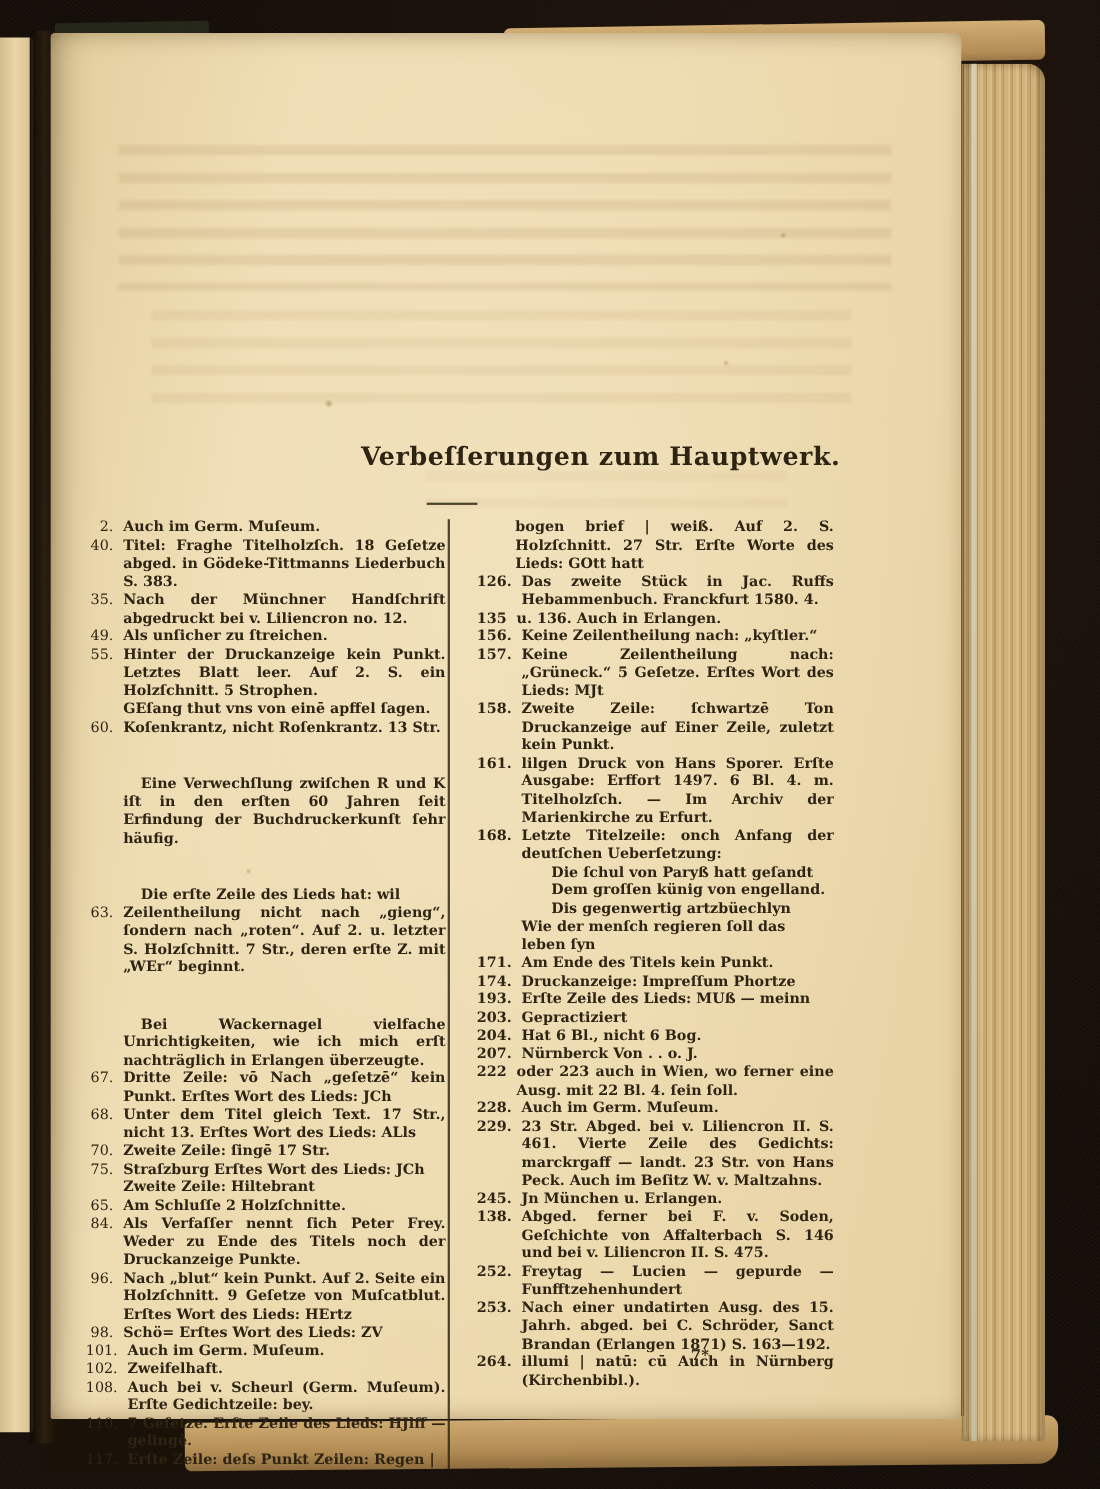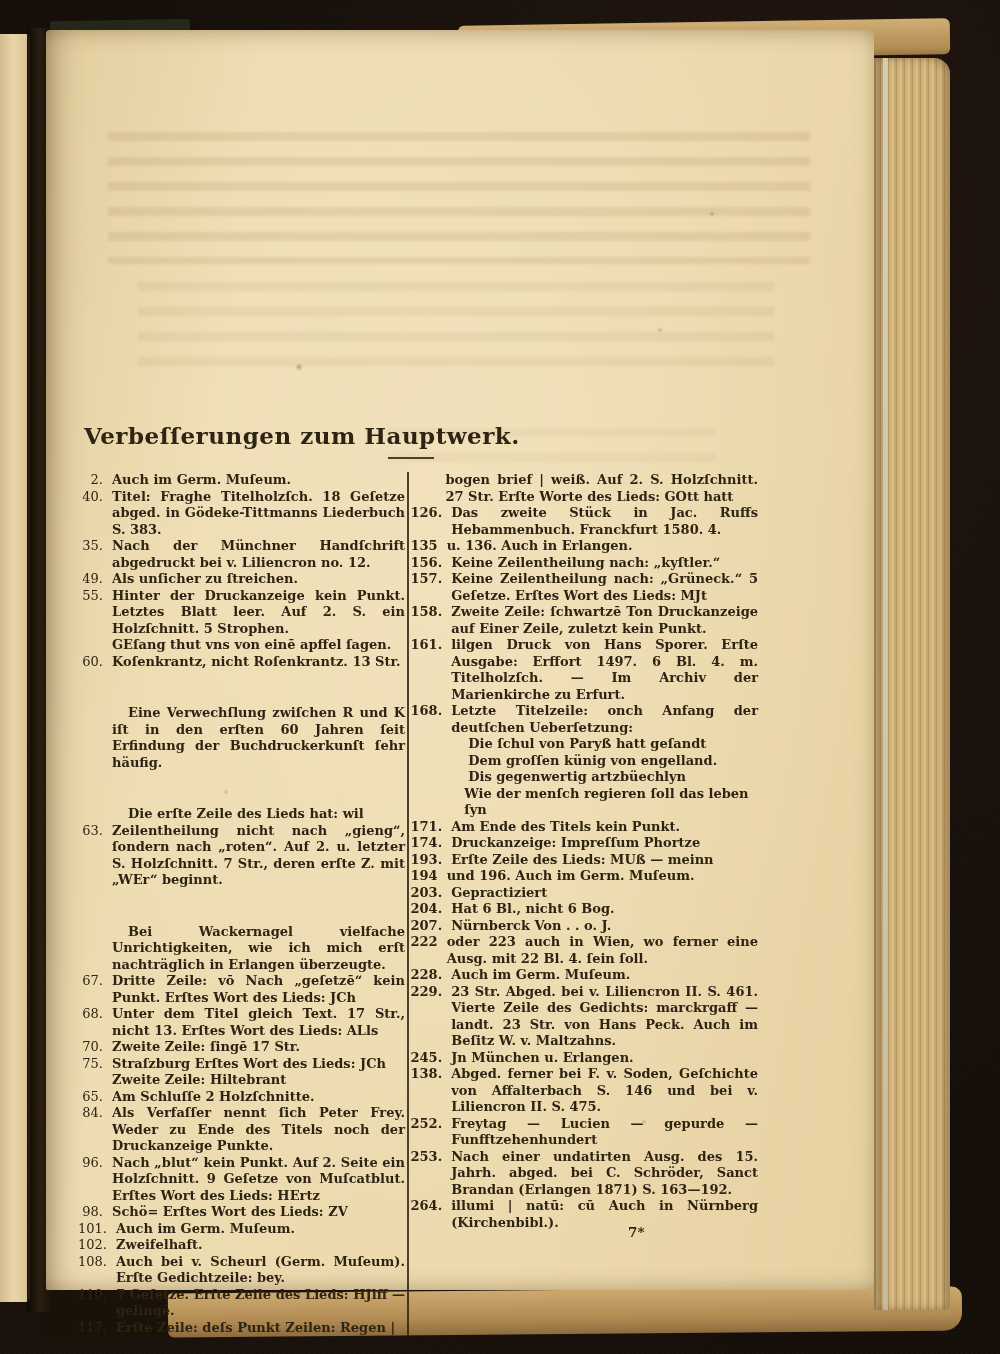--- a/index.html
+++ b/index.html
@@ -84,43 +84,43 @@
   }
   
   .ghost{position:absolute;z-index:0;filter:blur(1.3px);
     background:repeating-linear-gradient(180deg, rgba(143,100,53,.12) 0 9px, rgba(0,0,0,0) 9px 25px);}
   .g1{left:62px;top:102px;width:702px;height:132px;}
   .g2{left:92px;top:252px;width:636px;height:98px;opacity:.7;}
   .g3{left:340px;top:398px;width:330px;height:46px;opacity:.45;}
   
   .title{
     position:absolute;left:38px;top:370px;width:680px;z-index:3;
-    text-align:left;font-weight:bold;font-size:23px;line-height:32px;
-    letter-spacing:.5px;color:var(--ink,#2e2413);margin-top:20px;
+    text-align:right;font-weight:bold;font-size:23px;line-height:32px;
+    letter-spacing:.5px;color:var(--ink,#2e2413);
   }
   .title-rule{
     position:absolute;left:342px;top:427px;width:46px;height:2px;z-index:3;
     background:var(--ink,#2e2413);opacity:.85;
   }
   .cols{
     position:absolute;left:32px;top:442px;width:680px;z-index:3;
     display:flex;align-items:stretch;
     font-size:13px;line-height:16.5px;color:var(--ink,#2e2413);
   }
   .col-left{flex:0 0 327px;}
-  .col-right{flex:1 1 auto;}
+  .col-right{flex:1 1 auto;padding-left:23px;}
   .divider{flex:0 0 1.5px;background:var(--ink,#2e2413);margin:0 2px;opacity:.85;}
   .entry{display:flex;align-items:flex-start;}
   .num{flex:0 0 25px;text-align:right;margin-right:9px;white-space:nowrap;}
   .col-right .num{flex:0 0 26px;font-weight:bold;}
   .body{flex:1 1 auto;min-width:0;}
   .p{text-align:justify;font-weight:bold;}
   .p.ind1{text-indent:16px;margin-top:35px;}
-  .p.ind2{margin-left:17px;text-align:left;}
-  .p.ind3{margin-left:13px;text-align:left;}
+  .p.ind2{margin-left:27px;text-align:left;}
+  .p.ind3{text-align:left;}
   .signature{
     position:absolute;left:582px;top:1194px;z-index:3;
     font-size:13.5px;font-weight:bold;color:var(--ink,#2e2413);
   }
 </style>
 </head>
 <body style="--page-bg: #ecd9ad; --ink: #2e2413; --backdrop: #150e09; --edge-tan: #c9a76b;">
 
 <div class="backdrop"></div>
 <div class="left-sliver"></div>
@@ -333,26 +333,20 @@
             <div class="p">Druckanzeige: Impreſſum Phortze</div>
           </div>
         </div>
         <div class="entry">
           <div class="num">193.</div>
           <div class="body">
             <div class="p">Erſte Zeile des Lieds: MUß — meinn</div>
           </div>
         </div>
         <div class="entry">
-          <div class="num">194</div>
-          <div class="body">
-            <div class="p">und 196. Auch im Germ. Muſeum.</div>
-          </div>
-        </div>
-        <div class="entry">
           <div class="num">203.</div>
           <div class="body">
             <div class="p">Gepractiziert</div>
           </div>
         </div>
         <div class="entry">
           <div class="num">204.</div>
           <div class="body">
             <div class="p">Hat 6 Bl., nicht 6 Bog.</div>
           </div>

